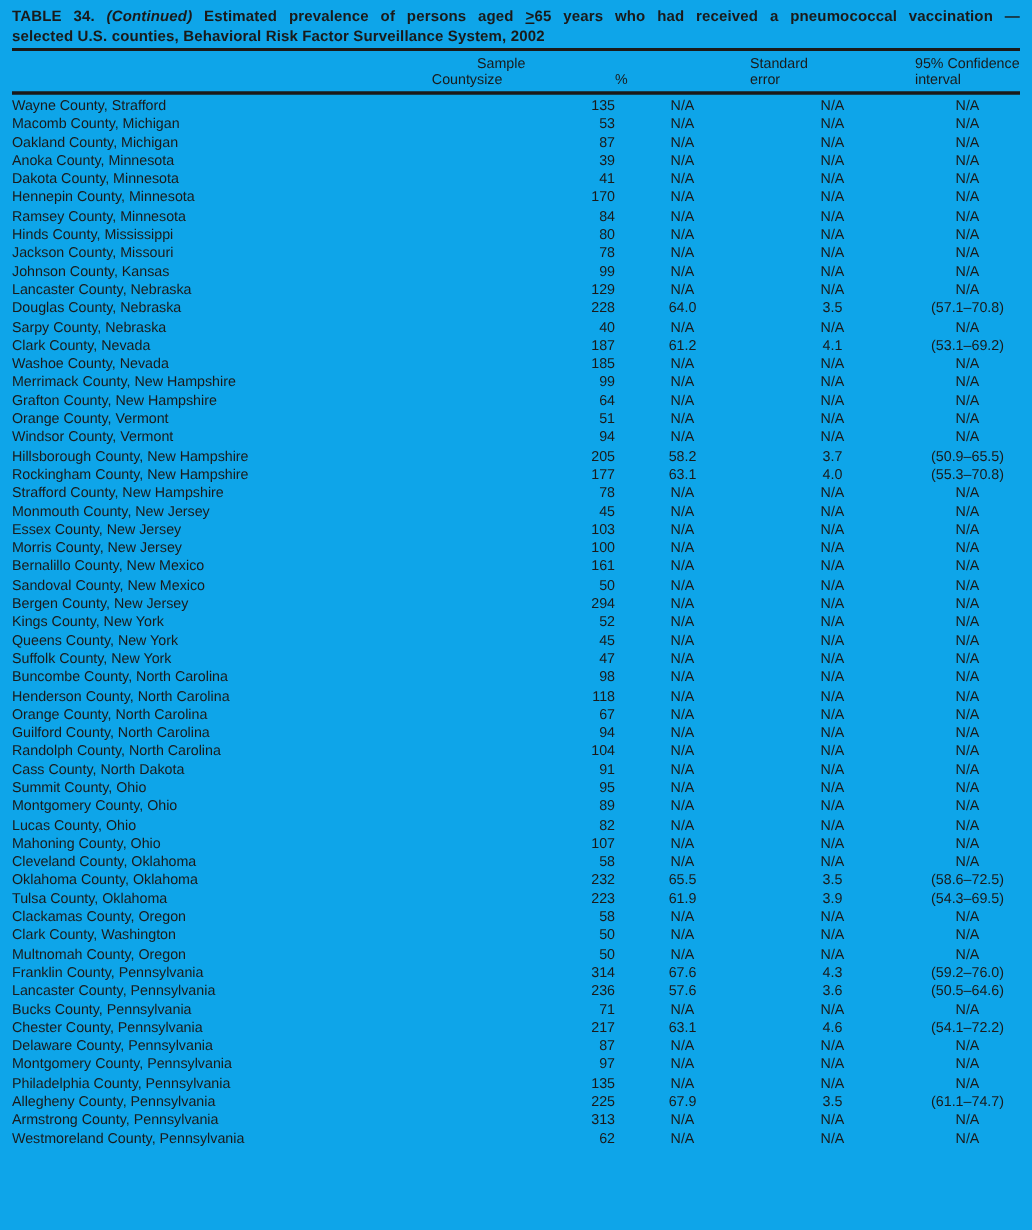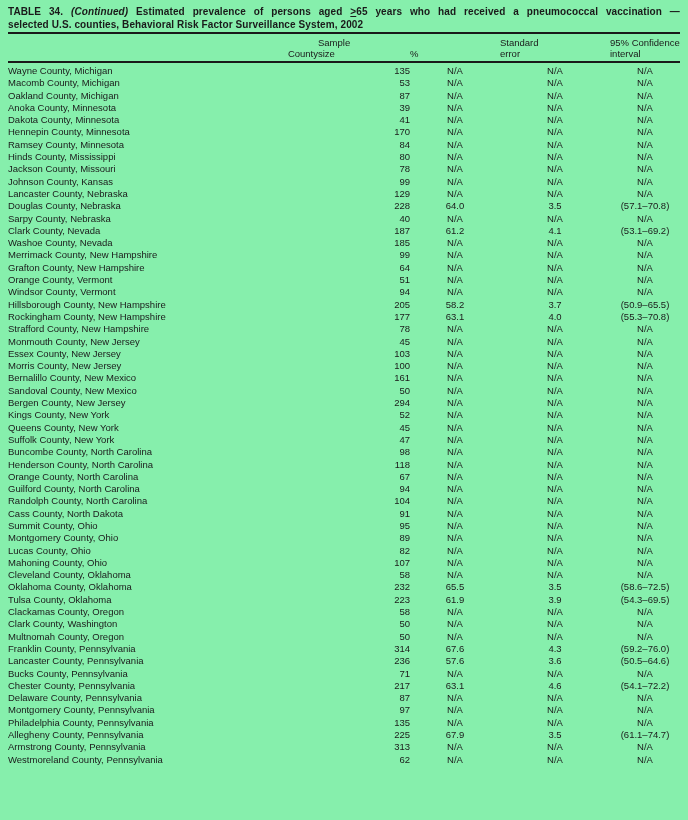--- a/index.html
+++ b/index.html
@@ -1,20 +1,20 @@
 <!DOCTYPE html>
 <html><head>
 <meta charset="utf-8">
 <style>
   html, body { margin: 0; padding: 0; background: #fff; }
   .page {
     position: relative;
     width: 688px;
     height: 820px;
-    background: #86efac;
+    background: #0ea5e9;
     color: #1a1a1a;
     font-family: "Liberation Sans", sans-serif;
     box-sizing: border-box;
     padding: 5px 8px 0 8px;
     overflow: hidden;
   }
   .title {
     font-size: 10px;
     font-weight: bold;
     line-height: 13px;
@@ -84,21 +84,21 @@
 size</th>
         <th class="h2">%</th>
         <th class="h3">Standard
 error</th>
         <th class="h4">95% Confidence
 interval</th>
       </tr>
     </thead>
     <tbody>
         <tr>
-          <td class="c0">Wayne County, Michigan</td>
+          <td class="c0">Wayne County, Strafford</td>
           <td class="c1">135</td>
           <td class="c2">N/A</td>
           <td class="c3">N/A</td>
           <td class="c4">N/A</td>
         </tr>
         <tr>
           <td class="c0">Macomb County, Michigan</td>
           <td class="c1">53</td>
           <td class="c2">N/A</td>
           <td class="c3">N/A</td>

